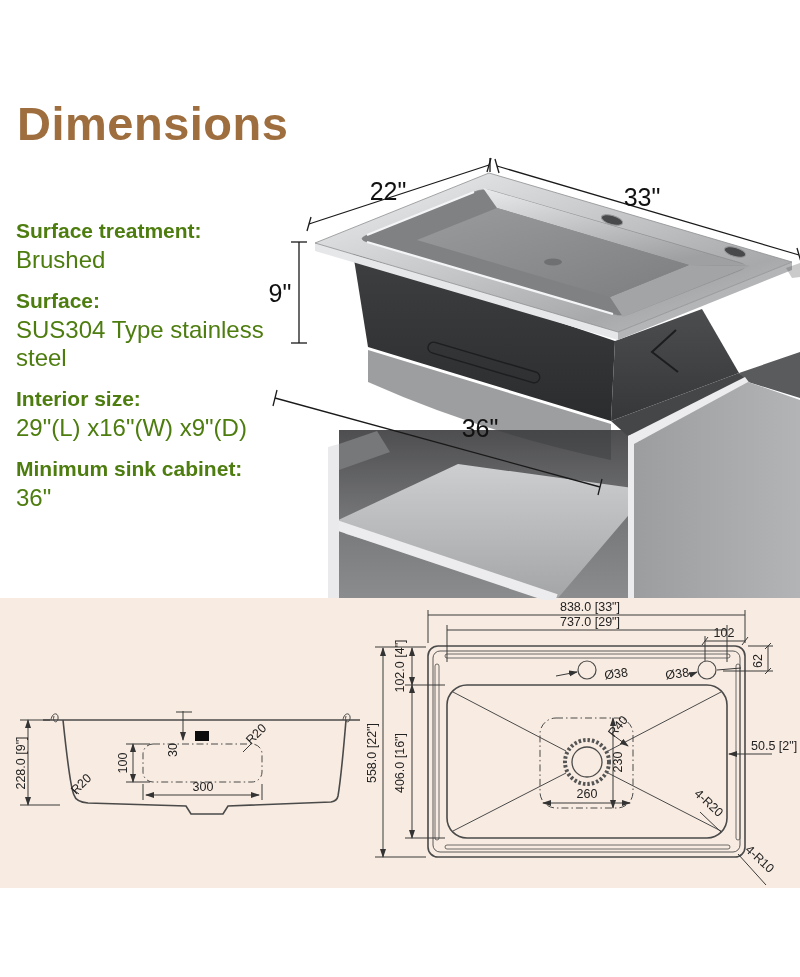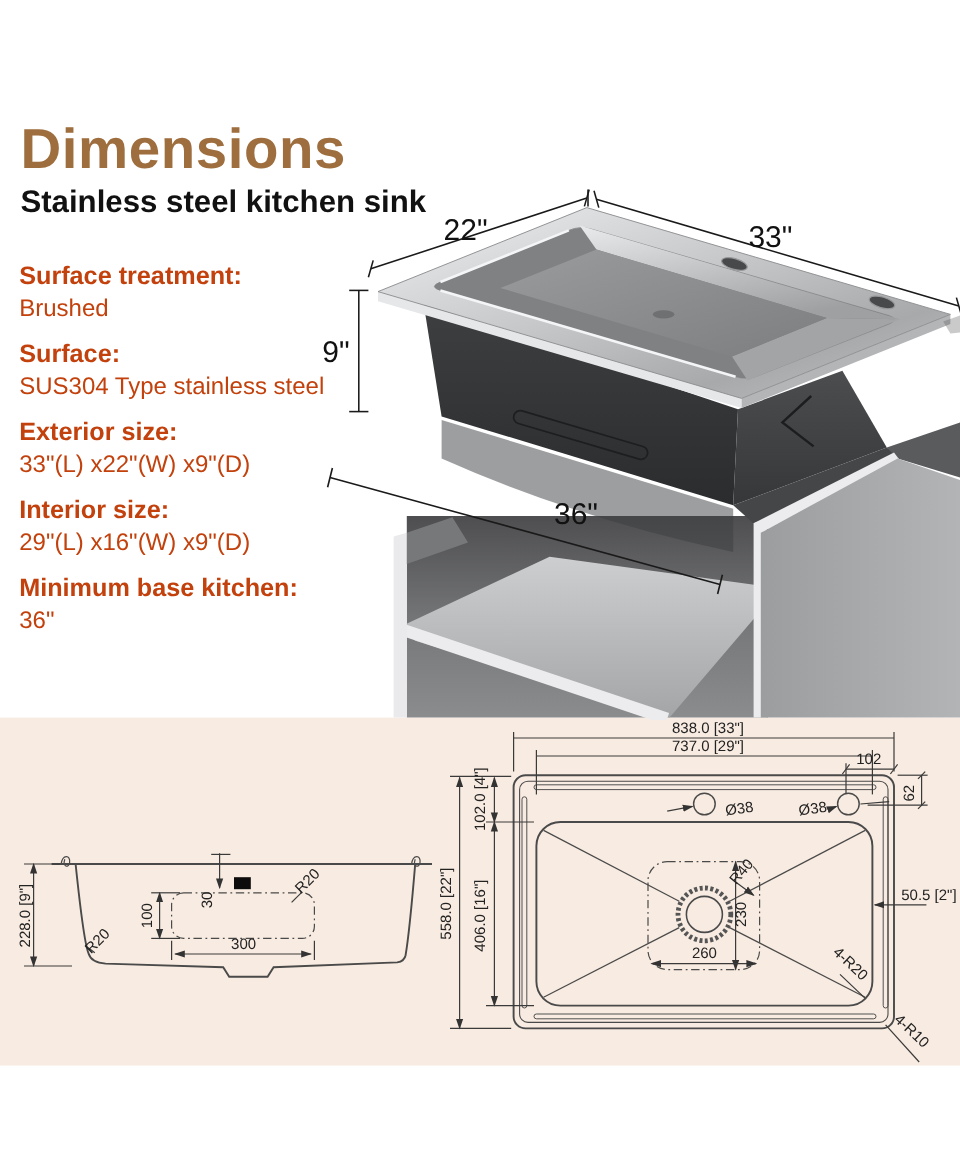--- a/index.html
+++ b/index.html
@@ -2,62 +2,57 @@
 <html><head>
 <meta charset="utf-8">
 <style>
   html,body{margin:0;padding:0;background:#ffffff;}
   .canvas{position:relative;width:800px;height:977px;background:#ffffff;overflow:hidden;
           font-family:"Liberation Sans",sans-serif;}
   .title{position:absolute;left:17px;top:96px;font-size:47px;font-weight:700;color:#9e6e3e;
          letter-spacing:.5px;margin:0;}
   .subtitle{position:absolute;left:17px;top:153px;font-size:26px;font-weight:700;color:#111;margin:0;}
   .specs{position:absolute;left:16px;top:219px;width:300px;}
-  .spec-label{font-size:21px;font-weight:700;color:#c2410c;margin:0 0 3px 0;}
-  .spec-value{font-size:20px;color:#c2410c;margin:0 0 15px 0;}
+  .spec-label{font-size:21px;font-weight:700;color:#4d7c0f;margin:0 0 3px 0;}
+  .spec-value{font-size:24px;color:#4d7c0f;margin:0 0 15px 0;}
   .pink-band{position:absolute;left:0;top:598px;width:800px;height:290px;background:#f8ebe1;}
   svg{position:absolute;left:0;}
   .iso-svg{top:150px;}
   .draw-svg{top:598px;}
   svg text{font-family:"Liberation Sans",sans-serif;fill:#222;}
   .dimtext{font-size:25px;fill:#111;}
   .dtext{font-size:12.5px;}
   .dline{stroke:#3a3a3a;stroke-width:1;fill:none;}
   .oline{stroke:#4a4a4a;stroke-width:1.6;fill:none;}
   .tline{stroke:#4a4a4a;stroke-width:1;fill:none;}
 </style>
 </head>
 <body>
 
 <div class="canvas">
 
   <h1 class="title">Dimensions</h1>
-  <h2 class="subtitle">Stainless steel kitchen sink</h2>
 
   <div class="specs">
     <div>
       <p class="spec-label">Surface treatment:</p>
       <p class="spec-value">Brushed</p>
     </div>
     <div>
       <p class="spec-label">Surface:</p>
       <p class="spec-value">SUS304 Type stainless steel</p>
     </div>
     <div>
-      <p class="spec-label">Exterior size:</p>
-      <p class="spec-value">33"(L) x22"(W) x9"(D)</p>
-    </div>
-    <div>
       <p class="spec-label">Interior size:</p>
       <p class="spec-value">29"(L) x16"(W) x9"(D)</p>
     </div>
     <div>
     </div>
     <div>
-      <p class="spec-label">Minimum base kitchen:</p>
+      <p class="spec-label">Minimum sink cabinet:</p>
       <p class="spec-value">36"</p>
     </div>
   </div>
 
   <div class="pink-band"></div>
 
   <svg class="iso-svg" width="800" height="450" viewBox="0 150 800 450">
     <defs>
       <linearGradient id="flangeG" x1="0" y1="0" x2="1" y2="1">
         <stop offset="0" stop-color="#eff0f2"></stop>

